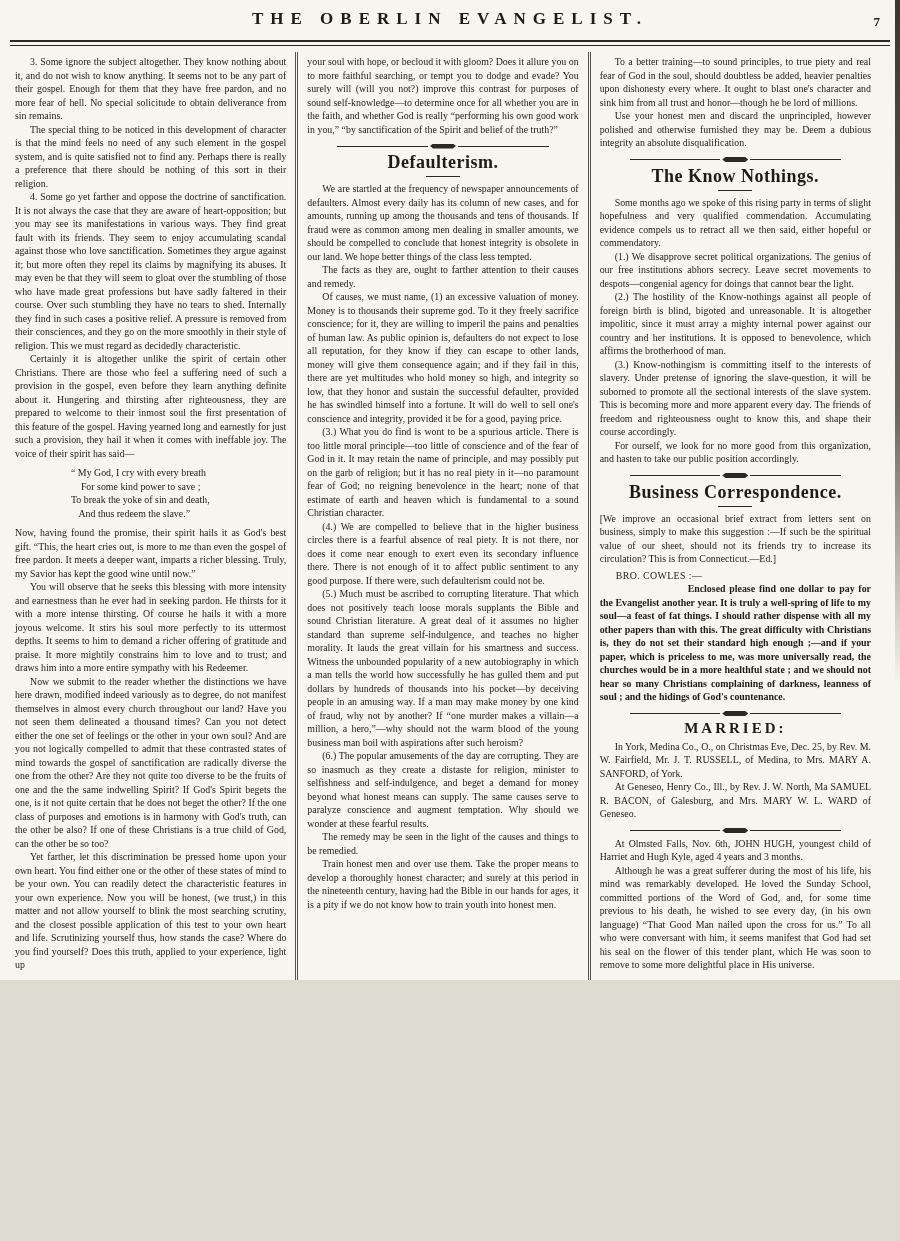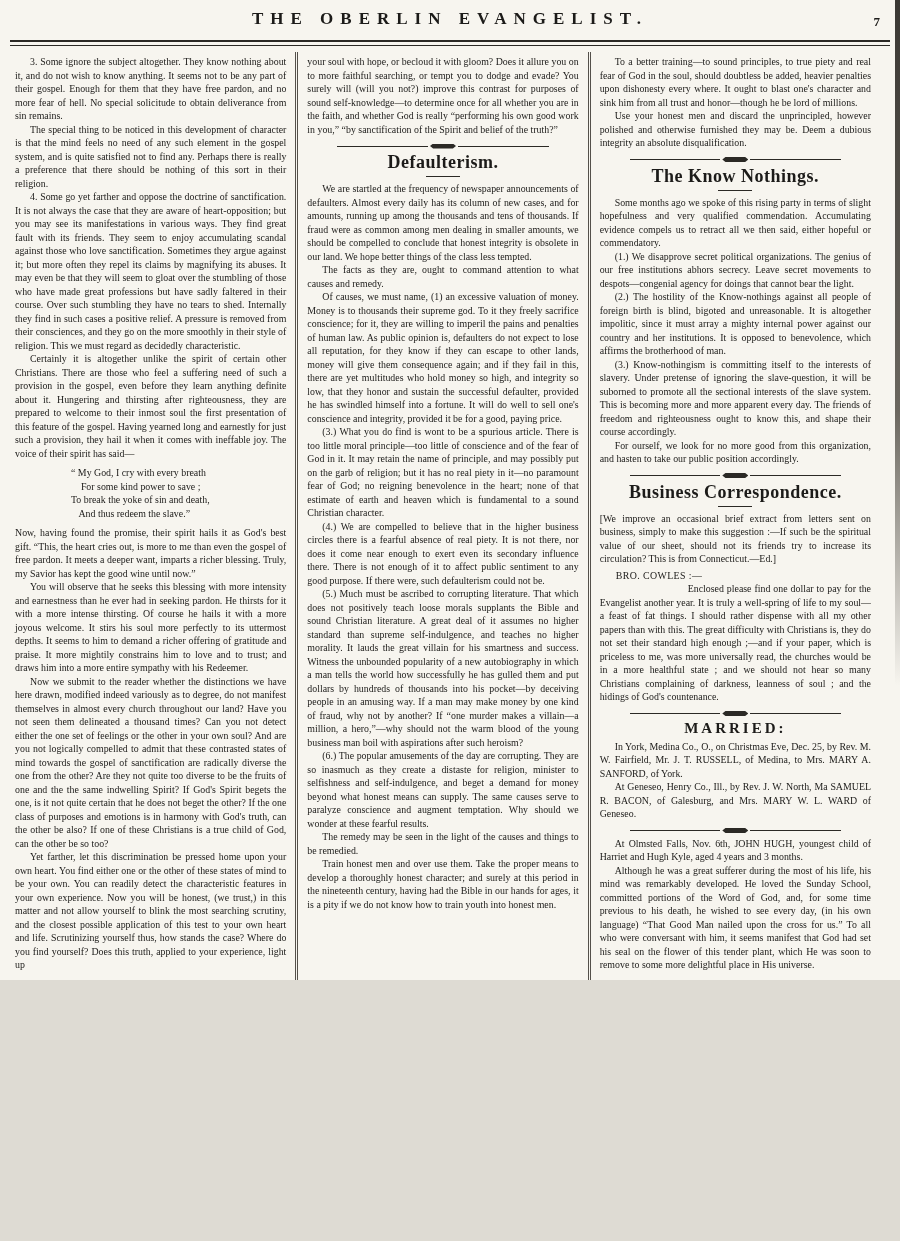--- a/index.html
+++ b/index.html
@@ -19,21 +19,21 @@
   .mast-title { text-align:center; font-size:17px; font-weight:bold; letter-spacing:7px; }
   .mast-page { position:absolute; right:20px; top:14px; font-size:13px; font-weight:bold; }
   .rule-double { margin:3px 10px 0 10px; height:3px;
     border-top:2px solid #2b2925; border-bottom:1px solid #2b2925; }
   .columns { display:flex; height:1192px; padding:6px 20px 0 6px; box-sizing:border-box; }
   .column { flex:1; padding:3px 9px 0 9px; overflow:hidden; }
   .column + .column { border-left:3px double #54504a; }
   .para { margin:0; text-align:justify; text-indent:15px;
     font-size:9.9px; line-height:13.5px; }
   .no-indent { text-indent:0; }
-  .deep-indent { text-indent:88px; }
+  .deep-indent { text-indent:88px;font-weight:bold; }
   .salutation { margin:3px 0 0 12px; text-align:left; text-indent:4px;
     font-size:9.9px; line-height:13.5px; letter-spacing:0.4px; }
   .poem { white-space:pre-wrap; font-size:9.9px; line-height:13.6px;
     margin:6px 0 6px 56px; }
   .poem3 { margin:7px 0 4px 44px; }
   .head { text-align:center; font-weight:bold; font-size:18px;
     letter-spacing:0.5px; margin:2px 0 1px 0; }
   .head-married { font-size:15px; letter-spacing:3px; margin:3px 0 3px 0; }
   .head-died { font-size:15px; letter-spacing:7px; margin:3px 0 3px 0; }
   .divider { display:flex; align-items:center; margin:7px 30px 3px 30px; height:6px; }
@@ -73,21 +73,21 @@
     </div>
 
     <div class="column">
       <p class="para no-indent">your soul with hope, or becloud it with gloom? Does it allure you on to more faithful searching, or tempt you to dodge and evade? You surely will (will you not?) improve this contrast for purposes of sound self-knowledge—to determine once for all whether you are in the faith, and whether God is really “performing his own good work in you,” “by sanctification of the Spirit and belief of the truth?”</p>
       <div class="divider">
           <span class="dia"></span>
         </div>
       <h2 class="head">Defaulterism.</h2>
       <div class="subrule"></div>
       <p class="para">We are startled at the frequency of newspaper announcements of defaulters. Almost every daily has its column of new cases, and for amounts, running up among the thousands and tens of thousands. If fraud were as common among men dealing in smaller amounts, we should be compelled to conclude that honest integrity is obsolete in our land. We hope better things of the class less tempted.</p>
-      <p class="para">The facts as they are, ought to command attention to what causes and remedy.</p>
+      <p class="para">The facts as they are, ought to farther attention to their causes and remedy.</p>
       <p class="para">Of causes, we must name, (1) an excessive valuation of money. Money is to thousands their supreme god. To it they freely sacrifice conscience; for it, they are willing to imperil the pains and penalties of human law. As public opinion is, defaulters do not expect to lose all reputation, for they know if they can escape to other lands, money will give them consequence again; and if they fail in this, there are yet multitudes who hold money so high, and integrity so low, that they honor and sustain the successful defaulter, provided he has swindled himself into a fortune. It will do well to sell one's conscience and integrity, provided it be for a good, paying price.</p>
       <p class="para">(3.) What you do find is wont to be a spurious article. There is too little moral principle—too little of conscience and of the fear of God in it. It may retain the name of principle, and may possibly put on the garb of religion; but it has no real piety in it—no paramount fear of God; no reigning benevolence in the heart; none of that estimate of earth and heaven which is fundamental to a sound Christian character.</p>
       <p class="para">(4.) We are compelled to believe that in the higher business circles there is a fearful absence of real piety. It is not there, nor does it come near enough to exert even its secondary influence there. There is not enough of it to affect public sentiment to any good purpose. If there were, such defaulterism could not be.</p>
       <p class="para">(5.) Much must be ascribed to corrupting literature. That which does not positively teach loose morals supplants the Bible and sound Christian literature. A great deal of it assumes no higher standard than supreme self-indulgence, and teaches no higher morality. It lauds the great villain for his smartness and success. Witness the unbounded popularity of a new autobiography in which a man tells the world how successfully he has gulled them and put dollars by hundreds of thousands into his pocket—by deceiving people in an amusing way. If a man may make money by one kind of fraud, why not by another? If “one murder makes a villain—a million, a hero,”—why should not the warm blood of the young business man boil with aspirations after such heroism?</p>
       <p class="para">(6.) The popular amusements of the day are corrupting. They are so inasmuch as they create a distaste for religion, minister to selfishness and self-indulgence, and beget a demand for money beyond what honest means can supply. The same causes serve to paralyze conscience and augment temptation. Why should we wonder at these fearful results.</p>
       <p class="para">The remedy may be seen in the light of the causes and things to be remedied.</p>
       <p class="para">Train honest men and over use them. Take the proper means to develop a thoroughly honest character; and surely at this period in the nineteenth century, having had the Bible in our hands for ages, it is a pity if we do not know how to train youth into honest men.</p>
     </div>
 
     <div class="column">

